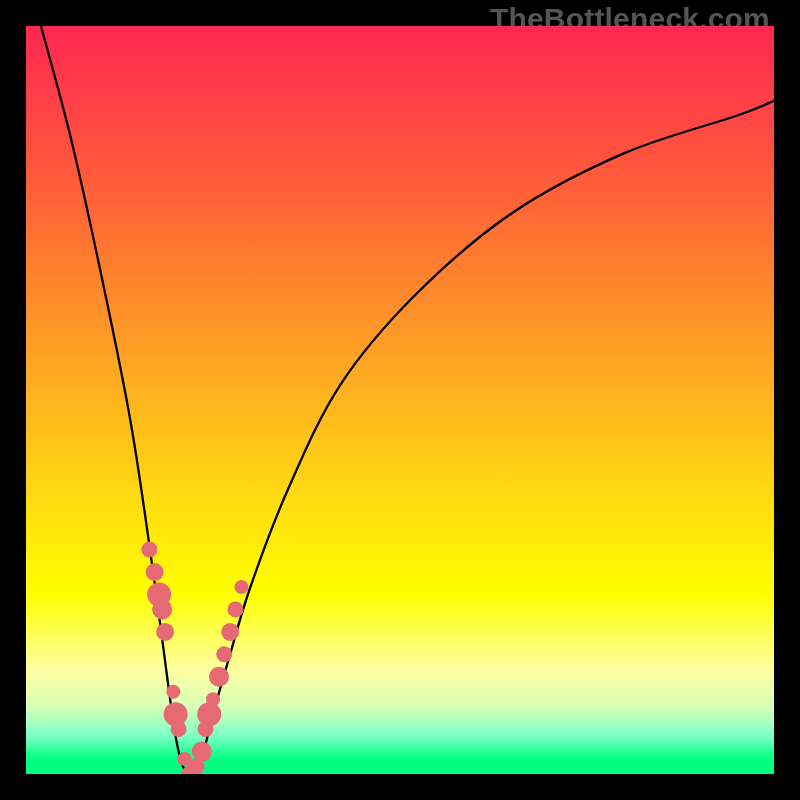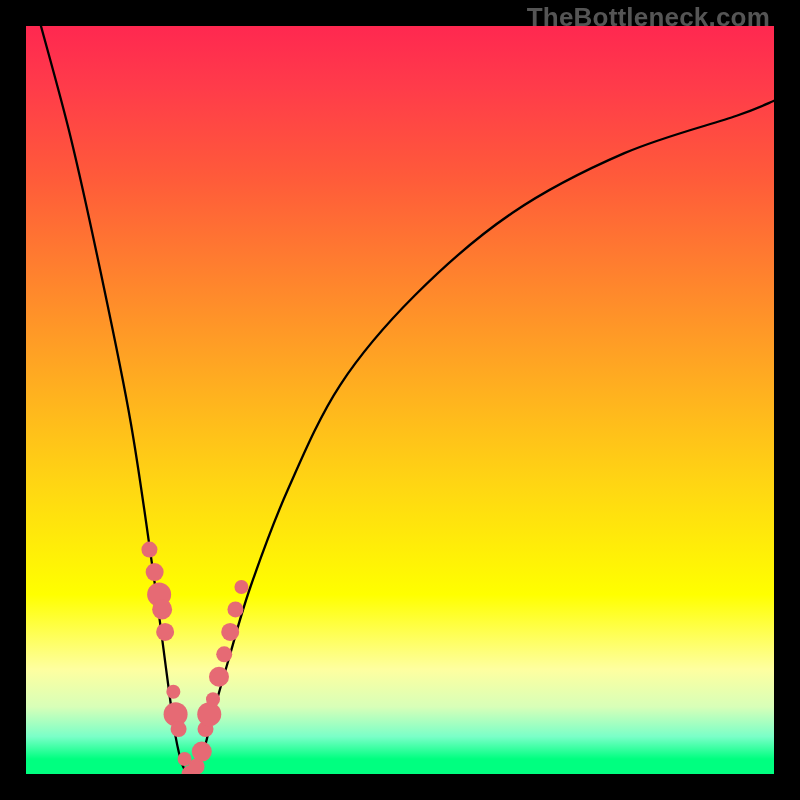--- a/index.html
+++ b/index.html
@@ -45,21 +45,21 @@
       #7affc8 95%,
       #00ff80 98%,
       #00ff80 100%
     );
   }
   .watermark {
     position: absolute;
     top: 2px;
     right: 30px;
     color: #555;
-    font-size: 26px;
+    font-size: 30px;
     font-weight: 600;
     letter-spacing: 0.2px;
     user-select: none;
     pointer-events: none;
   }
   svg {
     position: absolute;
     inset: 0;
   }
   .curve {

